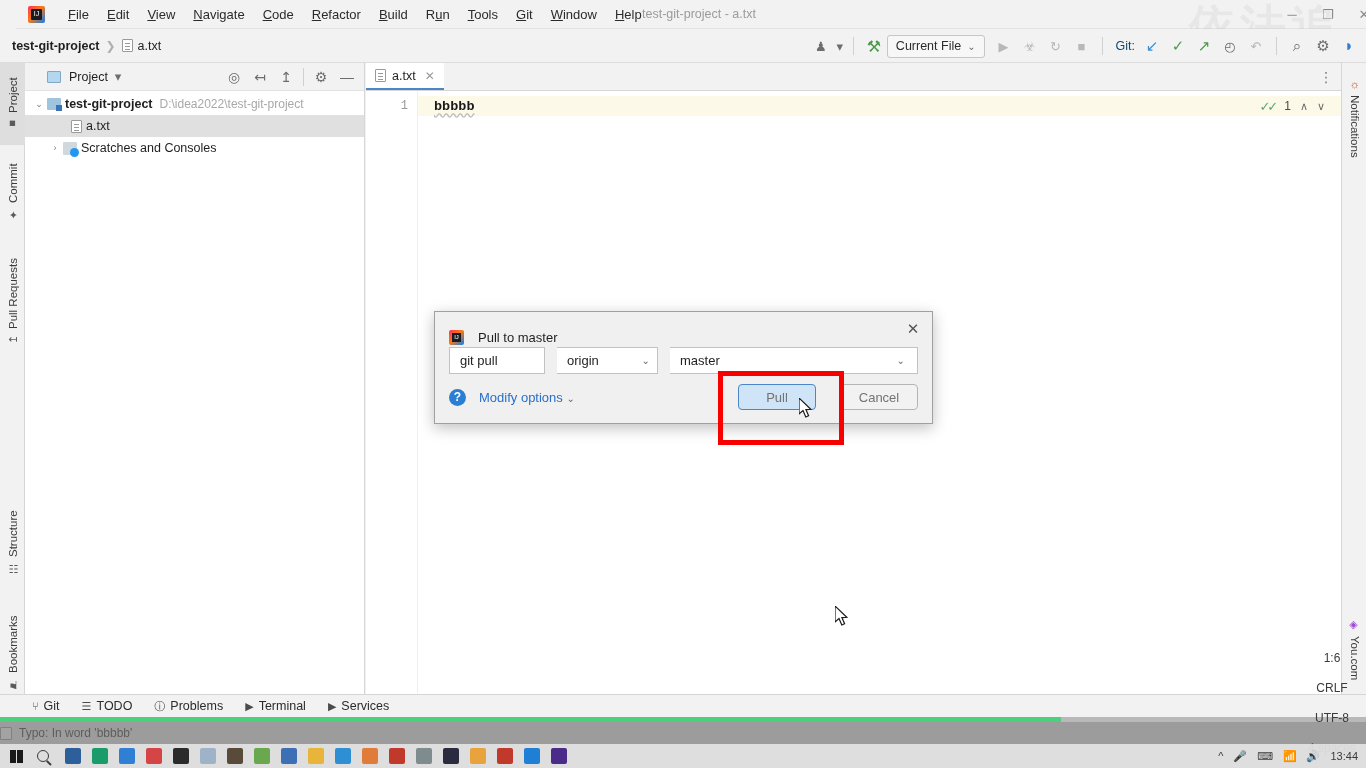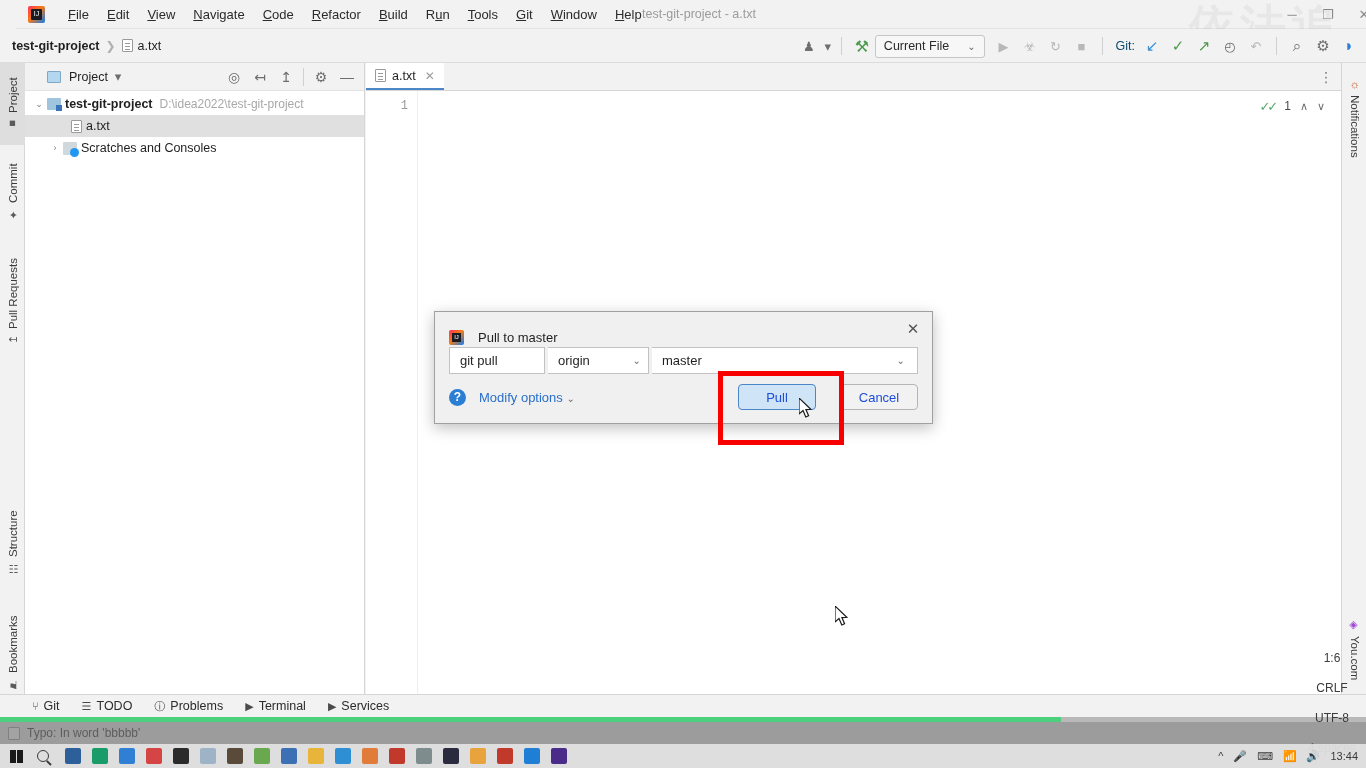--- a/index.html
+++ b/index.html
@@ -59,21 +59,21 @@
   .crumb-sep { margin: 0 6px; color: #b0b0b0; font-size: 12px; }
   .crumb-file { font-size: 12.5px; color: #1f1f1f; display: flex; align-items: center; gap: 5px; }
 
   .nav-right { position: absolute; right: 0; top: 0; height: 34px; display: flex; align-items: center; }
   .nav-sep { width: 1px; height: 18px; background: #d0d0d0; margin: 0 7px; }
   .tb-icon {
     width: 26px; height: 26px; display: flex; align-items: center; justify-content: center;
     font-size: 13px; color: #6e6e6e;
   }
   .runcfg {
-    display: flex; align-items: center; gap: 18px;
+    display: flex; align-items: center; gap: 6px;
     border: 1px solid #c6c6c6; border-radius: 3px; background: #f7f7f7;
     height: 23px; padding: 0 8px; font-size: 12.5px; color: #2b2b2b;
   }
   .git-label { font-size: 12.5px; color: #0c4a6e; margin: 0 4px 0 6px; }
 
   
   .strip-left {
     position: absolute; left: 0; top: 63px; width: 25px; height: 631px;
     background: #f2f2f2; border-right: 1px solid #d6d6d6;
   }
@@ -192,38 +192,38 @@
     position: relative;
   }
   .dlg-ij::after { content: ""; position: absolute; inset: 3px; background: #1b1b22; }
   .dlg-ij::before { content: "IJ"; position: absolute; z-index: 2; left: 0; right: 0; top: 1px;
     font-size: 6px; color: #fff; text-align: center; line-height: 12px; }
   .dlg-title-text { font-size: 13px; color: #1f1f1f; margin-left: 14px; }
   .dlg-close {
     margin-left: auto; width: 38px; height: 33px; display: flex;
     align-items: center; justify-content: center; font-size: 15px; color: #555;
   }
-  .dlg-fields { display: flex; align-items: center; padding: 0 14px; height: 30px; gap: 3px; }
+  .dlg-fields { display: flex; align-items: center; padding: 0 14px; height: 30px; gap: 12px; }
   .fld {
     height: 27px; background: #ffffff; border: 1px solid #c2c2c2;
     display: flex; align-items: center; font-size: 13px; color: #1f1f1f;
   }
   .fld-cmd { width: 96px; padding-left: 10px; }
   .fld-remote { width: 101px; padding-left: 10px; border-left: none; justify-content: space-between; padding-right: 7px; }
   .fld-branch { flex: 1; padding-left: 10px; border-left: none; justify-content: space-between; padding-right: 12px; }
   .chev { color: #6b6b6b; font-size: 10px; }
   .dlg-actions { display: flex; align-items: center; padding: 0 14px; height: 44px; }
   .help-ic {
     width: 17px; height: 17px; border-radius: 50%; background: #2a7fd4; color: #fff;
     font-size: 12px; font-weight: bold; display: flex; align-items: center; justify-content: center;
   }
   .modify-link { margin-left: 13px; font-size: 13px; color: #2a6fc9; }
   .btn {
     height: 26px; min-width: 78px; border: 1px solid #b5b5b5; background: #f2f2f2;
-    font-size: 13px; color: #1d4ed8; display: flex; align-items: center;
+    font-size: 13px; color: #737373; display: flex; align-items: center;
     justify-content: center; border-radius: 4px;
   }
   .btn.primary { background: #cfe4f7; border: 1px solid #4a86c8; }
   .btn-pull { margin-left: auto; }
   .btn-cancel { margin-left: 24px; }
 
   
   .redbox {
     position: absolute; left: 718px; top: 371px; width: 126px; height: 74px;
     border: 5px solid #f90000; pointer-events: none;
@@ -245,21 +245,21 @@
   .vid-progress {
     position: absolute; left: 0; top: 717px; width: 1366px; height: 5px; background: #b9b9b9;
   }
   .vid-progress .fill { width: 1061px; height: 5px; background: #4cd07d; }
 
   
   .statusbar {
     position: absolute; left: 0; top: 722px; width: 1366px; height: 22px;
     background: #c8c8c8; display: flex; align-items: center;
   }
-  .sb-left { display: flex; align-items: center; gap: 7px; margin-left: 8px; font-size: 12px; color: #3b3b3b; }
+  .sb-left { display: flex; align-items: center; gap: 7px; font-size: 12px; color: #3b3b3b; }
   .sb-insp {
     width: 12px; height: 13px; border: 1px solid #8a8a8a; border-radius: 1px; background: #d8d8d8;
   }
   .sb-right { margin-left: auto; display: flex; align-items: center; gap: 16px; margin-right: 10px;
     font-size: 12px; color: #3b3b3b; flex-direction: column; }
   .sb-branch { display: flex; align-items: center; gap: 4px; }
   .lock-ic { margin-left: 2px; font-size: 12px; }
 
   
   .player {
@@ -428,20 +428,23 @@
       </div>
       <div class="tab-right">
         <span style="font-size:14px;">⋮</span>
       </div>
     </div>
 
     <div class="gutter">
       <div class="lineno">1</div>
     </div>
 
+    <div class="code-line">
+      <span class="code-text">bbbbb</span>
+    </div>
 
     <div class="inspect-widget">
       <span class="dblcheck">✓✓</span>
       <span>1</span>
       <span style="font-size:11px;color:#6b6b6b;">∧</span>
       <span style="font-size:11px;color:#6b6b6b;">∨</span>
     </div>
   </div>
 
   <div class="dialog">

